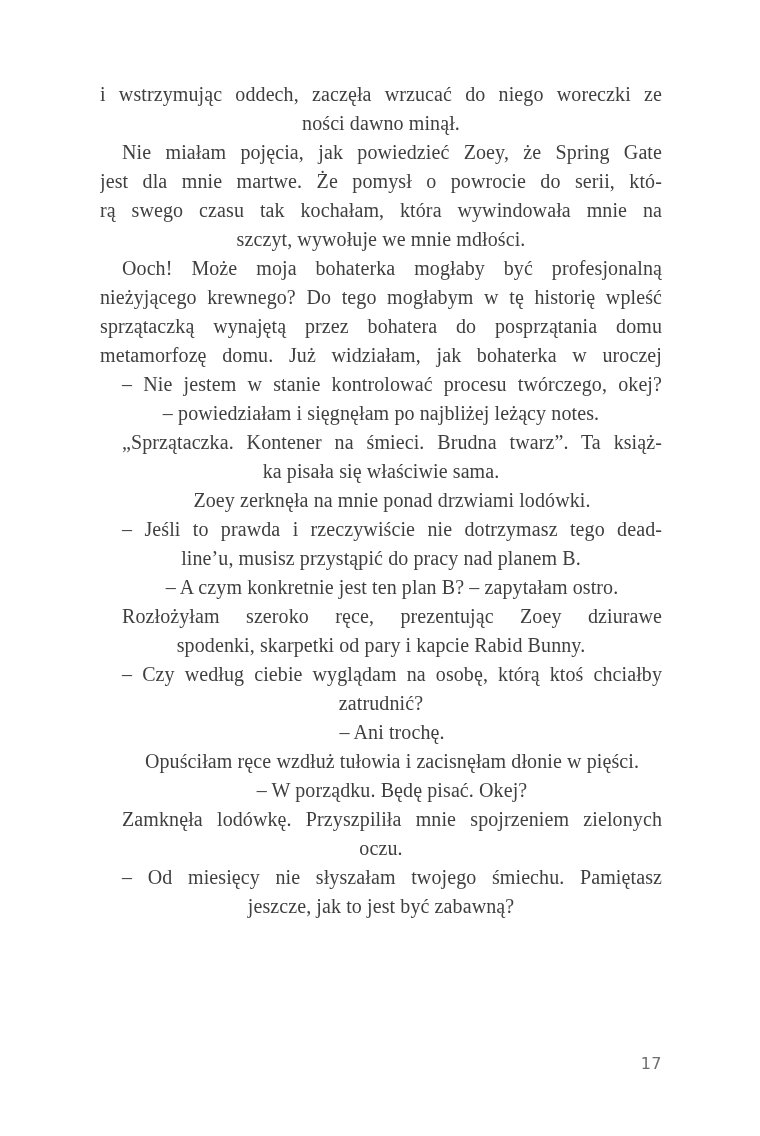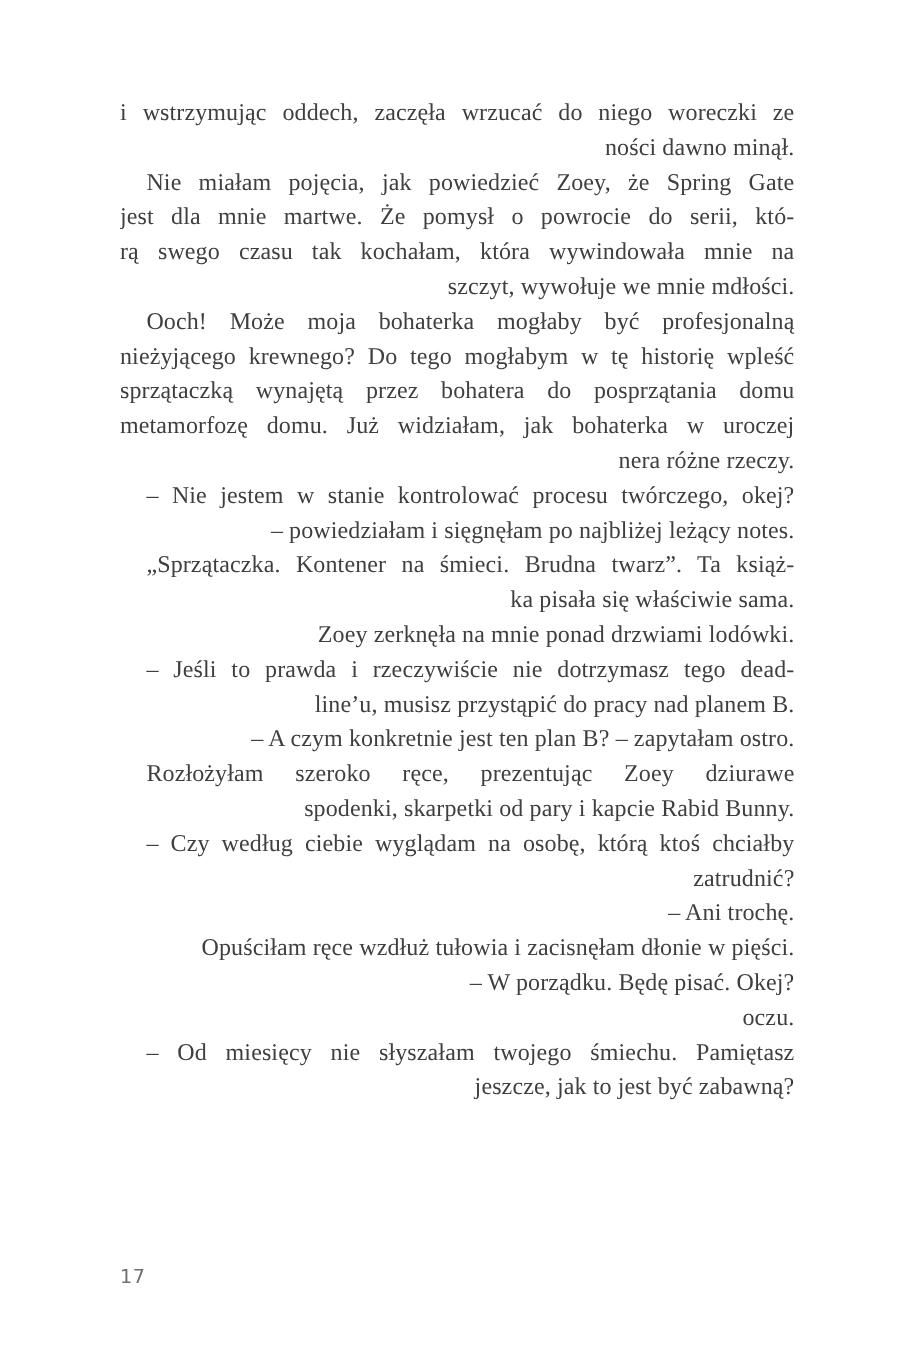--- a/index.html
+++ b/index.html
@@ -26,38 +26,38 @@
     position: absolute;
     left: 100px;
     top: 80px;
     width: 562px;
   }
   .line {
     font-size: 20px;
     line-height: 29px;
     height: 29px;
     white-space: nowrap;
-    text-align: right;
+    text-align: center;
     letter-spacing: 0.1px;
   }
   .line.just {
     white-space: normal;
     text-align: justify;
     text-align-last: justify;
     overflow: hidden;
   }
   .line.indent {
     padding-left: 22px;
   }
   .folio {
     position: absolute;
     left: 100px;
     top: 1052px;
     width: 562px;
-    text-align: left;
+    text-align: right;
     font-family: "DejaVu Sans", "Liberation Sans", sans-serif;
     font-size: 16px;
     line-height: 24px;
     color: var(--folio);
     letter-spacing: 0.5px;
   }
 </style>
 </head>
 <body>
 
@@ -66,34 +66,34 @@
       <div class="line just">i wstrzymując oddech, zaczęła wrzucać do niego woreczki ze</div>
       <div class="line">ności dawno minął.</div>
       <div class="line just indent">Nie miałam pojęcia, jak powiedzieć Zoey, że Spring Gate</div>
       <div class="line just">jest dla mnie martwe. Że pomysł o powrocie do serii, któ-</div>
       <div class="line just">rą swego czasu tak kochałam, która wywindowała mnie na</div>
       <div class="line">szczyt, wywołuje we mnie mdłości.</div>
       <div class="line just indent">Ooch! Może moja bohaterka mogłaby być profesjonalną</div>
       <div class="line just">nieżyjącego krewnego? Do tego mogłabym w tę historię wpleść</div>
       <div class="line just">sprzątaczką wynajętą przez bohatera do posprzątania domu</div>
       <div class="line just">metamorfozę domu. Już widziałam, jak bohaterka w uroczej</div>
-      <div class="line">nera różne rzeczy.</div>
       <div class="line just indent">– Nie jestem w stanie kontrolować procesu twórczego, okej?</div>
       <div class="line">– powiedziałam i sięgnęłam po najbliżej leżący notes.</div>
       <div class="line just indent">„Sprzątaczka. Kontener na śmieci. Brudna twarz”. Ta książ-</div>
       <div class="line">ka pisała się właściwie sama.</div>
       <div class="line indent">Zoey zerknęła na mnie ponad drzwiami lodówki.</div>
       <div class="line just indent">– Jeśli to prawda i rzeczywiście nie dotrzymasz tego dead-</div>
       <div class="line">line’u, musisz przystąpić do pracy nad planem B.</div>
       <div class="line indent">– A czym konkretnie jest ten plan B? – zapytałam ostro.</div>
       <div class="line just indent">Rozłożyłam szeroko ręce, prezentując Zoey dziurawe</div>
       <div class="line">spodenki, skarpetki od pary i  kapcie Rabid Bunny.</div>
       <div class="line just indent">– Czy według ciebie wyglądam na osobę, którą ktoś chciałby</div>
       <div class="line">zatrudnić?</div>
       <div class="line indent">– Ani trochę.</div>
       <div class="line indent">Opuściłam ręce wzdłuż tułowia i zacisnęłam dłonie w pięści.</div>
       <div class="line indent">– W porządku. Będę pisać. Okej?</div>
+      <div class="line just indent">Zamknęła lodówkę. Przyszpiliła mnie spojrzeniem zielonych</div>
       <div class="line">oczu.</div>
       <div class="line just indent">– Od miesięcy nie słyszałam twojego śmiechu. Pamiętasz</div>
       <div class="line">jeszcze, jak to jest być zabawną?</div>
     </div>
   <div class="folio">17</div>
 </div>
 
 </body></html>

